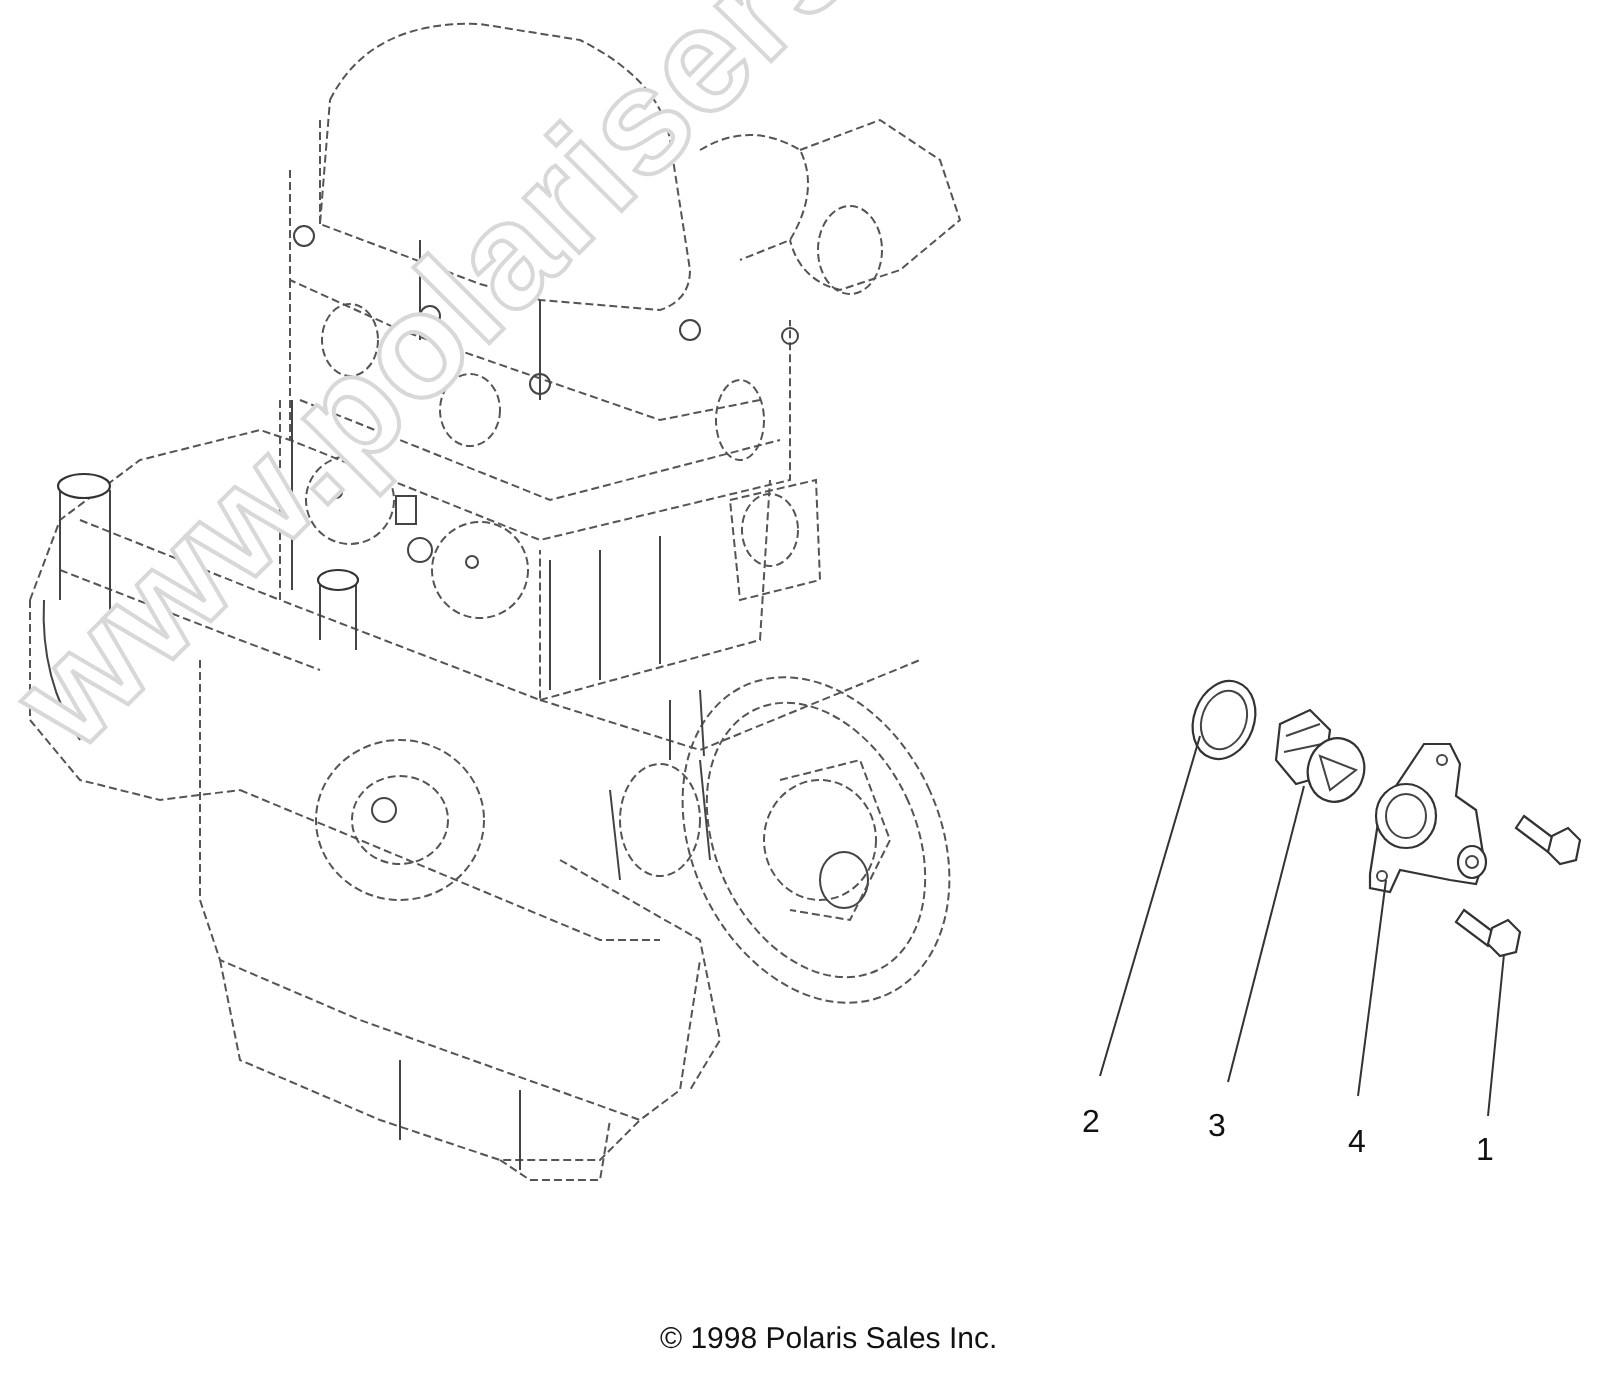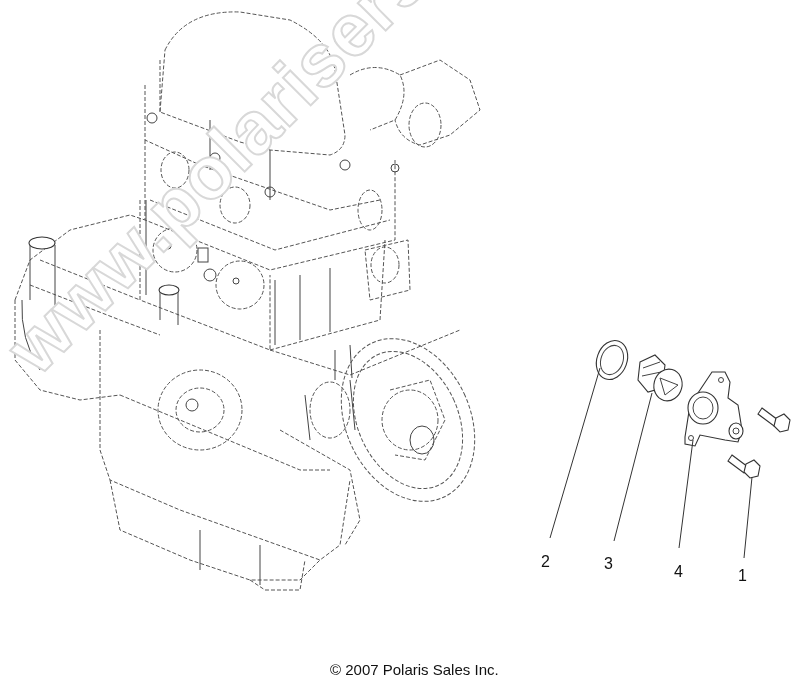--- a/index.html
+++ b/index.html
@@ -182,14 +182,14 @@
     </g>
   </svg>
 
   <div class="watermark">www.polarisersatzteile.de</div>
 
   <div class="callout" style="left:541px;top:553px;">2</div>
   <div class="callout" style="left:604px;top:555px;">3</div>
   <div class="callout" style="left:674px;top:563px;">4</div>
   <div class="callout" style="left:738px;top:567px;">1</div>
 
-  <div class="copyright">© 2007 Polaris Sales Inc.</div>
+  <div class="copyright">© 1998 Polaris Sales Inc.</div>
 </div>
 
 </body></html>

